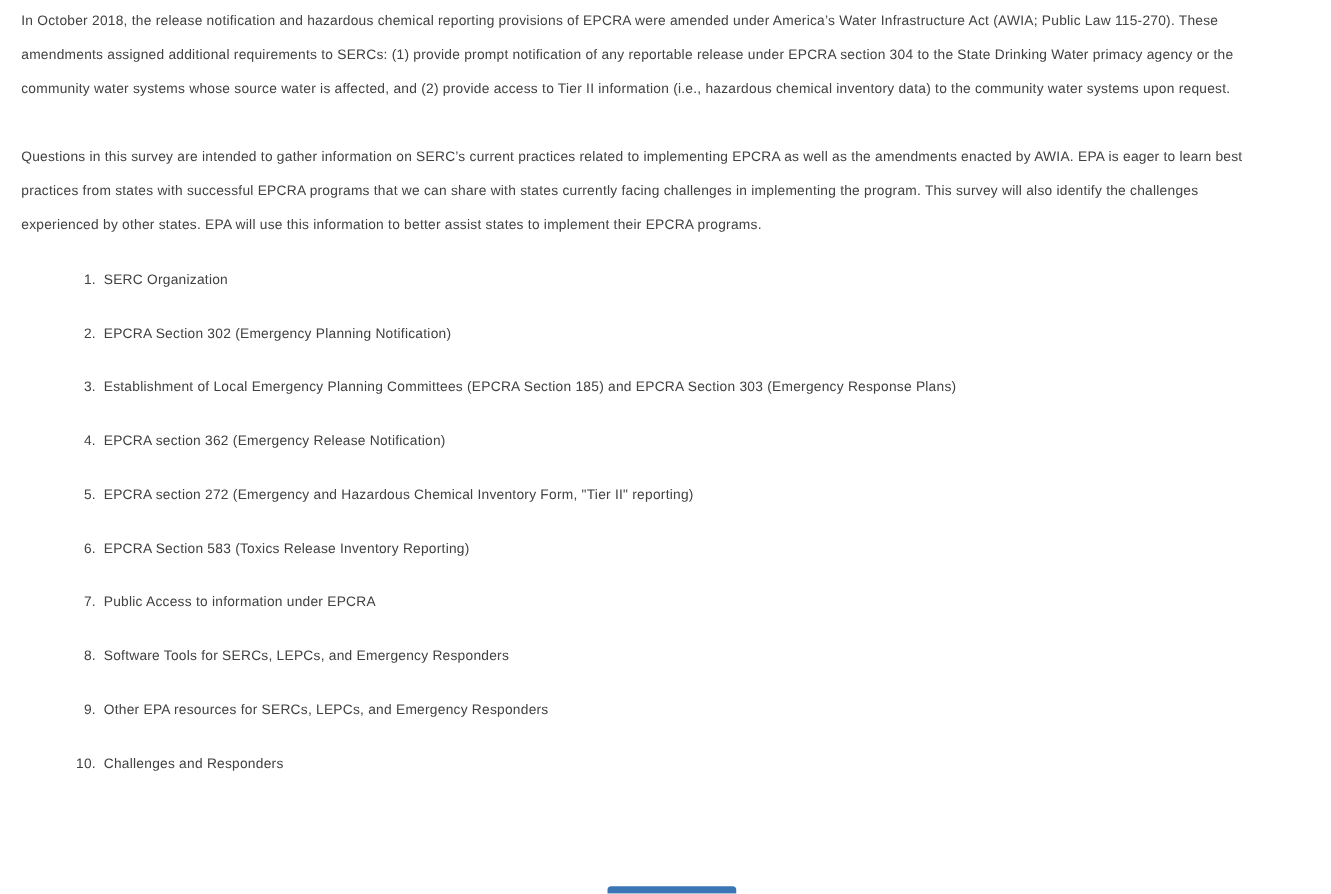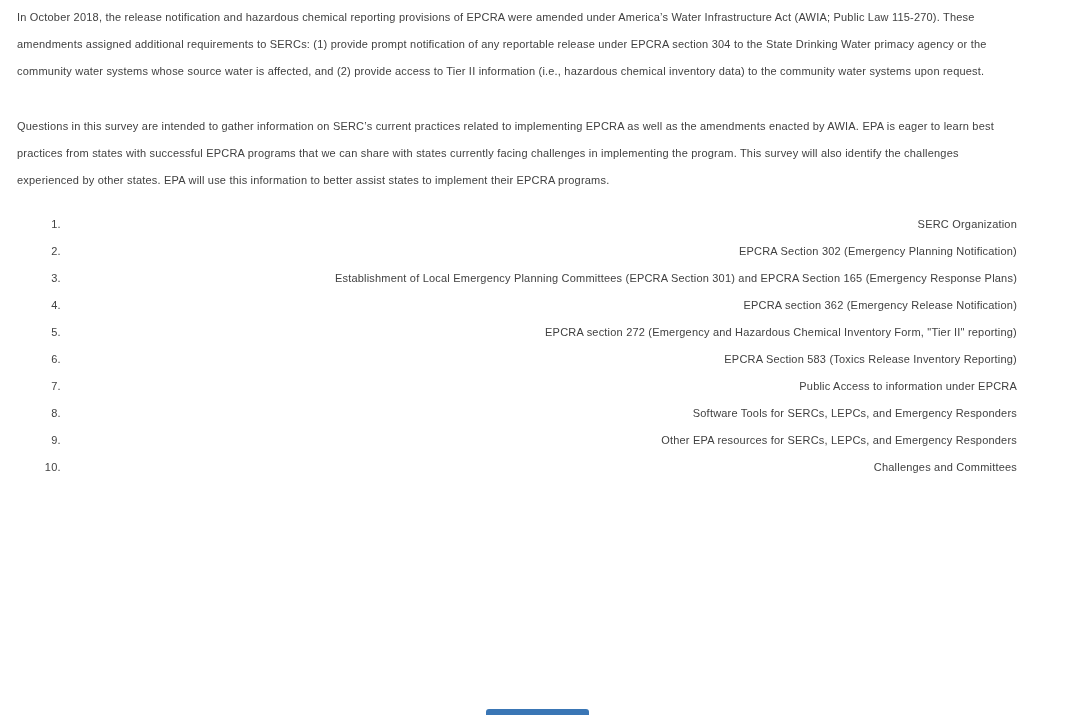--- a/index.html
+++ b/index.html
@@ -27,22 +27,21 @@
   }
   .para-gap {
     margin-top: 28px;
   }
   ol.topics {
     margin: 17px 0 0 0;
     padding-left: 47px;
   }
   ol.topics li {
     padding-left: 3px;
-    margin: 0;
-    text-align: right;
+    margin: 16px;
   }
   .partial-button {
     position: absolute;
     left: 486px;
     bottom: 0;
     width: 103px;
     height: 6px;
     border-radius: 3px 3px 0 0;
     cursor: pointer;
   }
@@ -50,24 +49,24 @@
 </head>
 <body>
 
 <div class="page">
   <div class="content">
     <p class="para">In October 2018, the release notification and hazardous chemical reporting provisions of EPCRA were amended under America’s Water Infrastructure Act (AWIA; Public Law 115-270). These amendments assigned additional requirements to SERCs: (1) provide prompt notification of any reportable release under EPCRA section 304 to the State Drinking Water primacy agency or the community water systems whose source water is affected, and (2) provide access to Tier II information (i.e., hazardous chemical inventory data) to the community water systems upon request.</p>
     <p class="para para-gap">Questions in this survey are intended to gather information on SERC’s current practices related to implementing EPCRA as well as the amendments enacted by AWIA. EPA is eager to learn best practices from states with successful EPCRA programs that we can share with states currently facing challenges in implementing the program. This survey will also identify the challenges experienced by other states. EPA will use this information to better assist states to implement their EPCRA programs.</p>
     <ol class="topics">
       <li>SERC Organization</li>
       <li>EPCRA Section 302 (Emergency Planning Notification)</li>
-      <li>Establishment of Local Emergency Planning Committees (EPCRA Section 301) and EPCRA Section 165 (Emergency Response Plans)</li>
+      <li>Establishment of Local Emergency Planning Committees (EPCRA Section 185) and EPCRA Section 303 (Emergency Response Plans)</li>
       <li>EPCRA section 362 (Emergency Release Notification)</li>
       <li>EPCRA section 272 (Emergency and Hazardous Chemical Inventory Form, "Tier II" reporting)</li>
       <li>EPCRA Section 583 (Toxics Release Inventory Reporting)</li>
       <li>Public Access to information under EPCRA</li>
       <li>Software Tools for SERCs, LEPCs, and Emergency Responders</li>
       <li>Other EPA resources for SERCs, LEPCs, and Emergency Responders</li>
-      <li>Challenges and Committees</li>
+      <li>Challenges and Responders</li>
     </ol>
   </div>
   <div class="partial-button" style="background: rgb(58, 118, 181);"></div>
 </div>
 
 </body></html>

